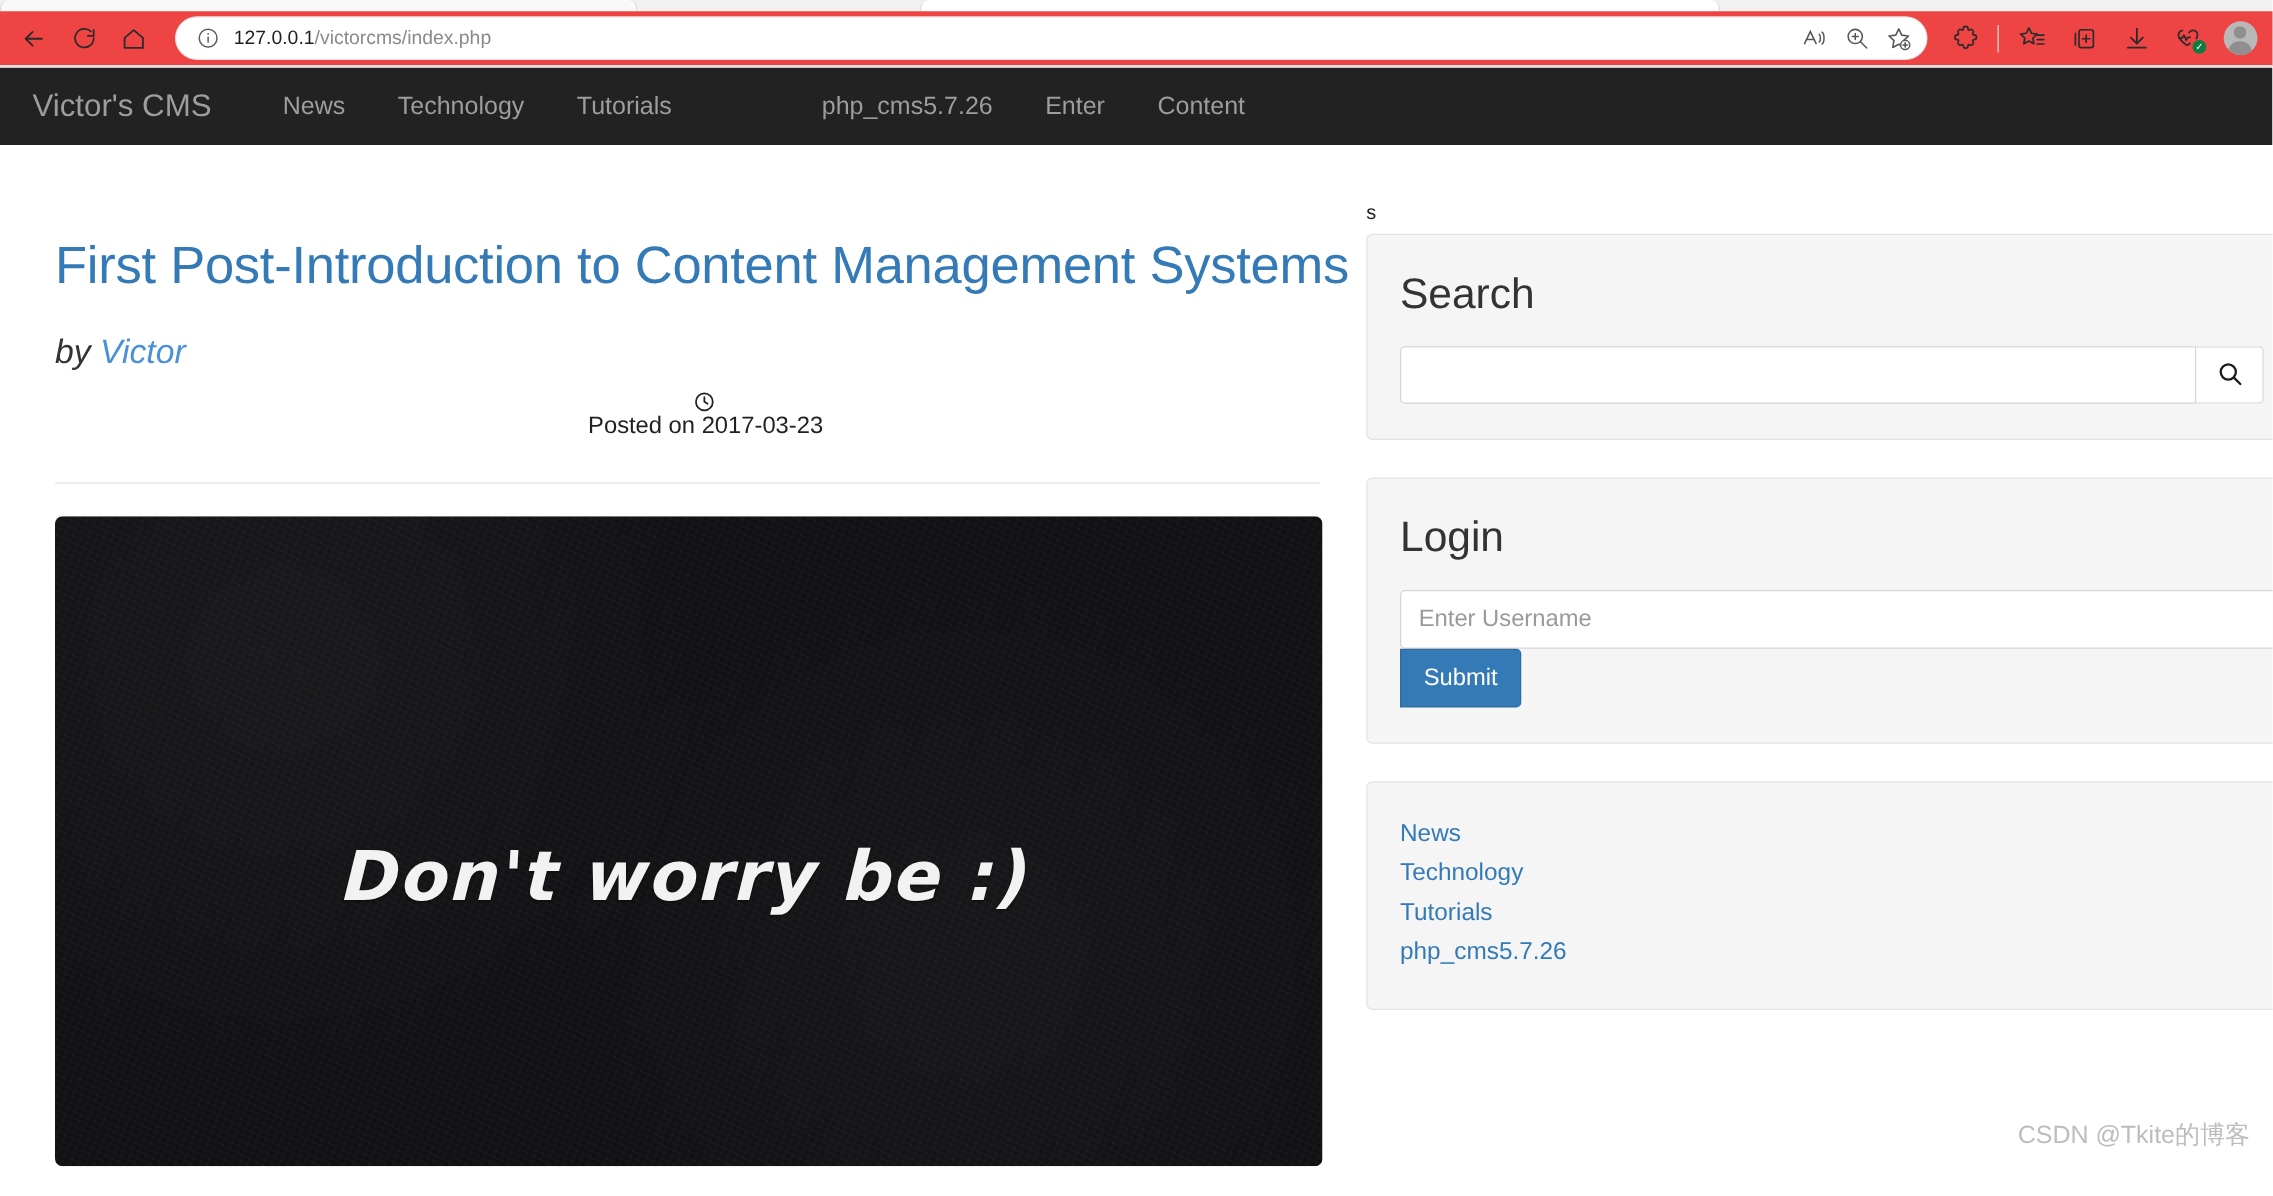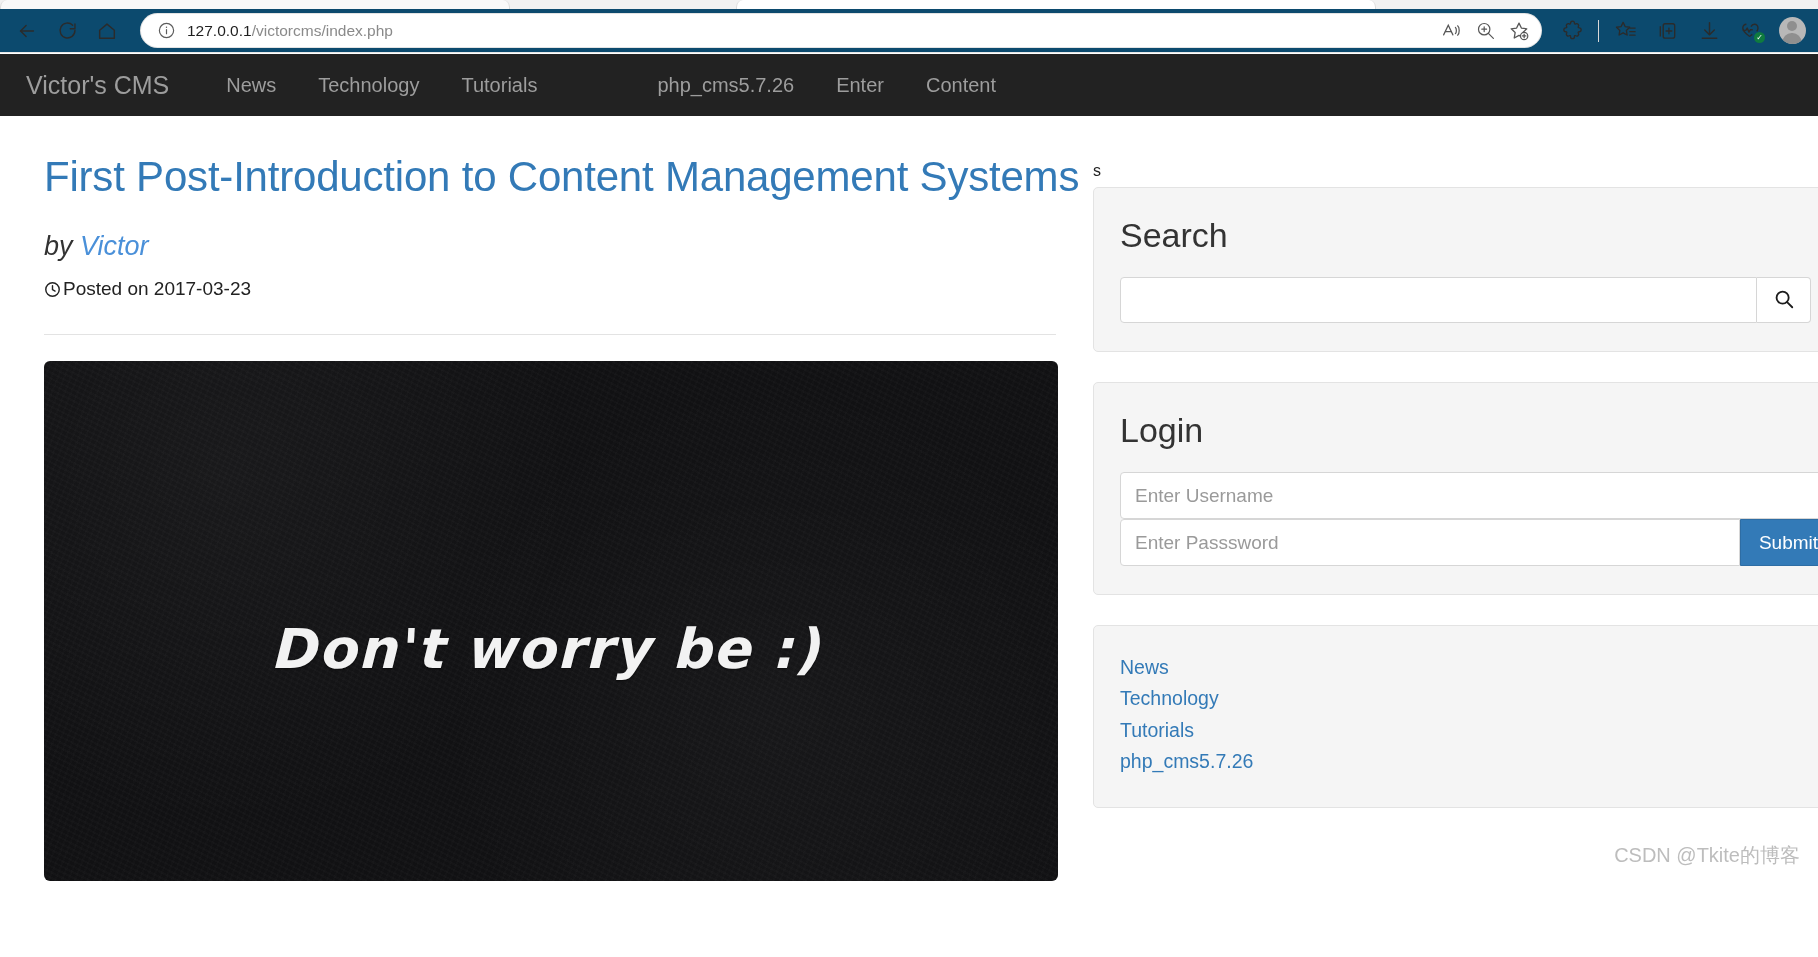--- a/index.html
+++ b/index.html
@@ -22,21 +22,21 @@
     border-left: 1px solid #dcdcdc;
     border-right: 1px solid #dcdcdc;
     border-top-left-radius: 7px;
     border-top-right-radius: 7px;
   }
   .tab-sliver.active { background: #ffffff; }
 
   .toolbar {
     position: absolute; left: 0; top: 9px;
     width: 1818px; height: 44px;
-    background: #0c4a6e;
+    background: #ef4444;
     border-bottom: 1px solid #e6e6e6;
     display: flex;
     align-items: center;
   }
   .nav-btn {
     width: 40px; height: 34px;
     display: flex; align-items: center; justify-content: center;
     border-radius: 5px;
     color: #2b2b2b;
     flex: 0 0 auto;
@@ -137,22 +137,21 @@
   }
   .nav-gap { width: 78px; }
 
   .content-wrap {
     display: flex;
     padding-top: 0;
   }
   .main-col {
     width: 1085px;
     flex: 0 0 auto;
-    padding: 20px 0 0 44px;
-    margin-top: 17px;
+    padding: 72px 0 0 44px;
   }
   .post-title {
     font-size: 42px;
     color: #337ab7;
     font-weight: normal;
     line-height: 1.15;
     letter-spacing: -0.2px;
     white-space: nowrap;
   }
   .post-byline {
@@ -162,20 +161,21 @@
     margin-top: 30px;
     font-style: italic;
   }
   .post-byline a { color: #4a90d9; text-decoration: none; }
   .post-meta {
     font-size: 19px;
     color: #222222;
     margin-top: 16px;
     display: flex;
     align-items: center;
+    flex-direction: column;
   }
   .clock-ico {
     width: 17px; height: 17px;
     margin-right: 2px;
     flex: 0 0 auto;
     display: inline-flex;
   }
   .post-rule {
     width: 1012px;
     height: 1px;
@@ -476,21 +476,20 @@
       </div>
 
       <div class="widget login-widget">
         <div class="widget-title">Login</div>
         <div class="login-rows">
           <div class="login-row">
             <input class="field-full" type="text" placeholder="Enter Username" style="">
           </div>
           <div class="login-row" style="margin-top:0;">
             <div class="pw-wrap">
-              <input class="pw-field" type="text" placeholder="Enter Passsword" style="">
               <button class="submit-btn">Submit</button>
             </div>
           </div>
         </div>
       </div>
 
       <div class="widget">
         <ul class="cat-list">
           <li><a class="cat-link" href="#">News</a></li>
           <li><a class="cat-link" href="#">Technology</a></li>

